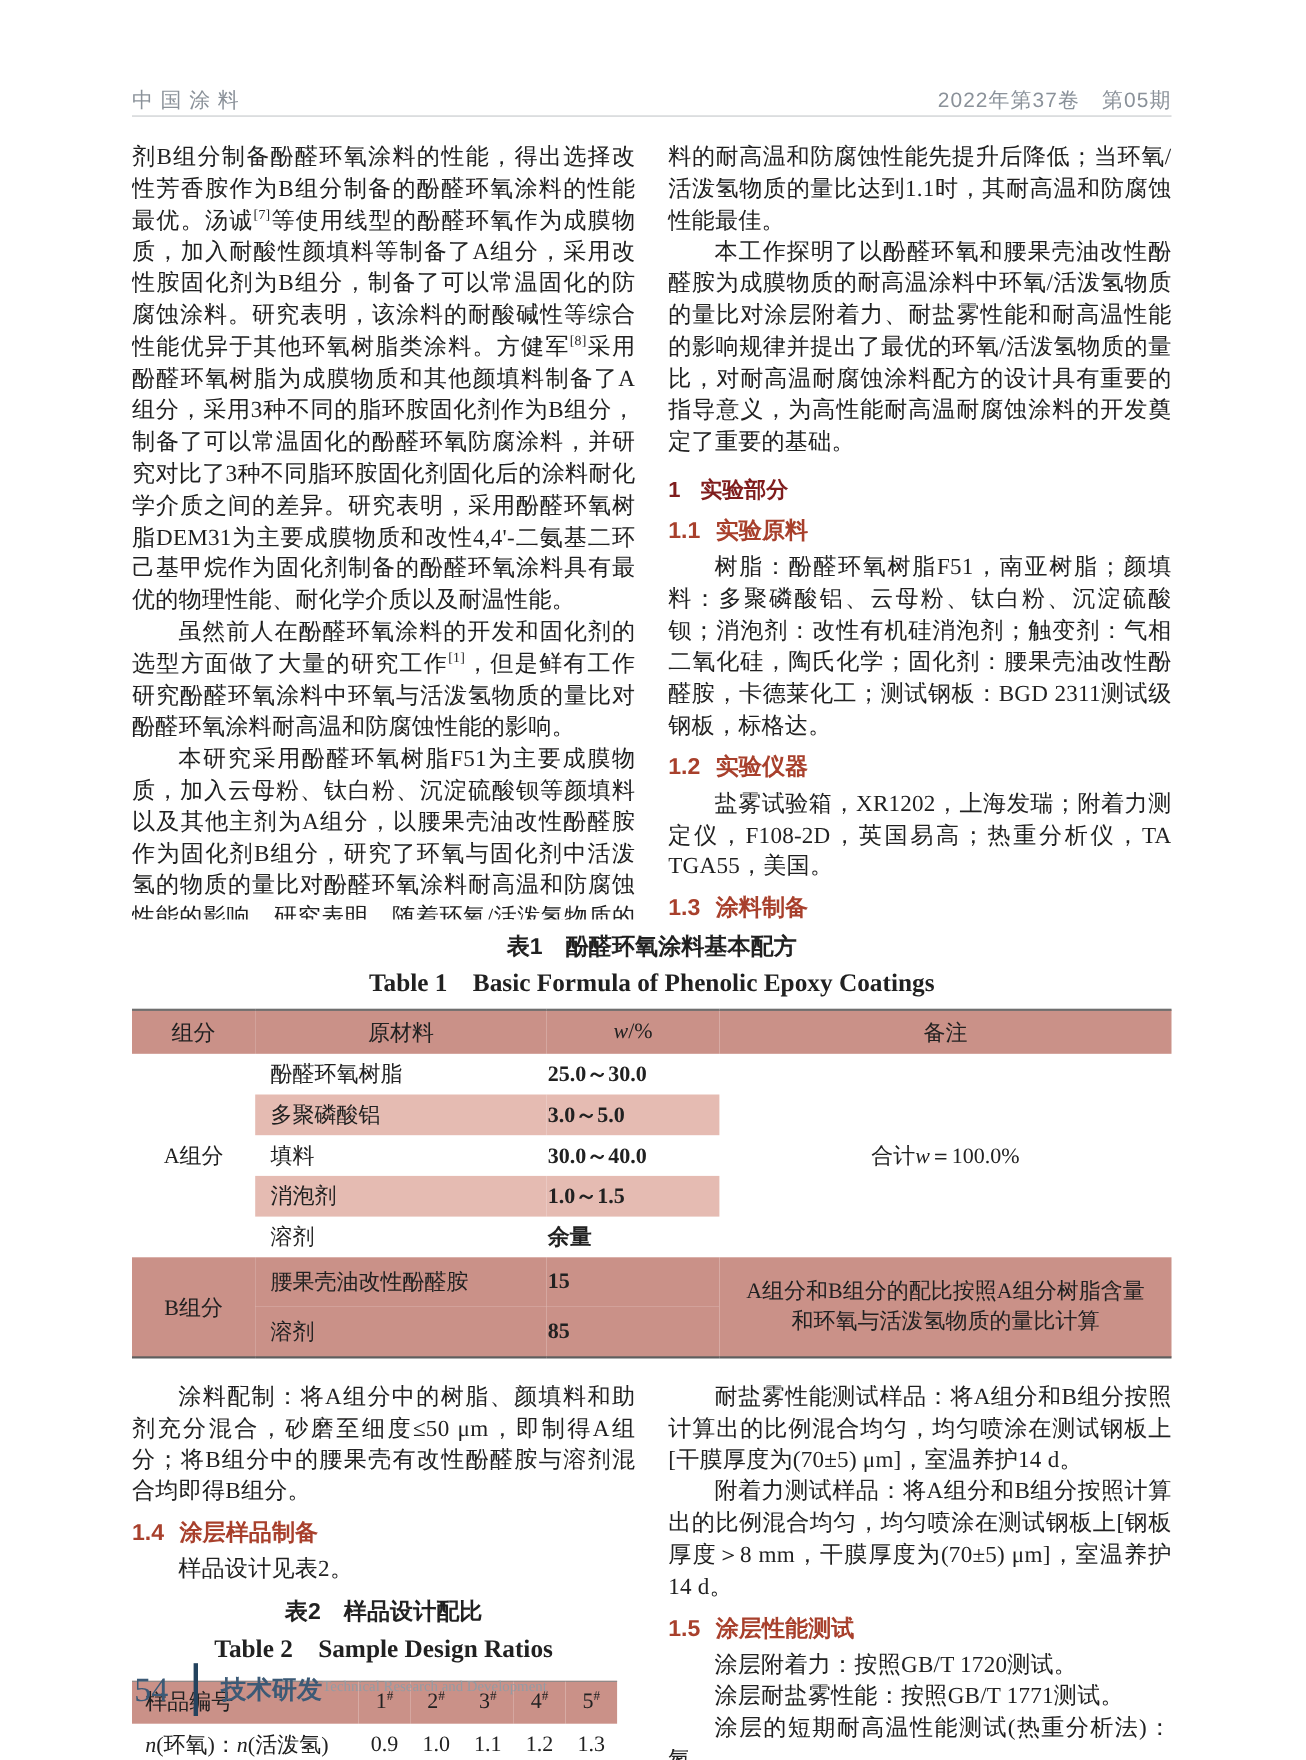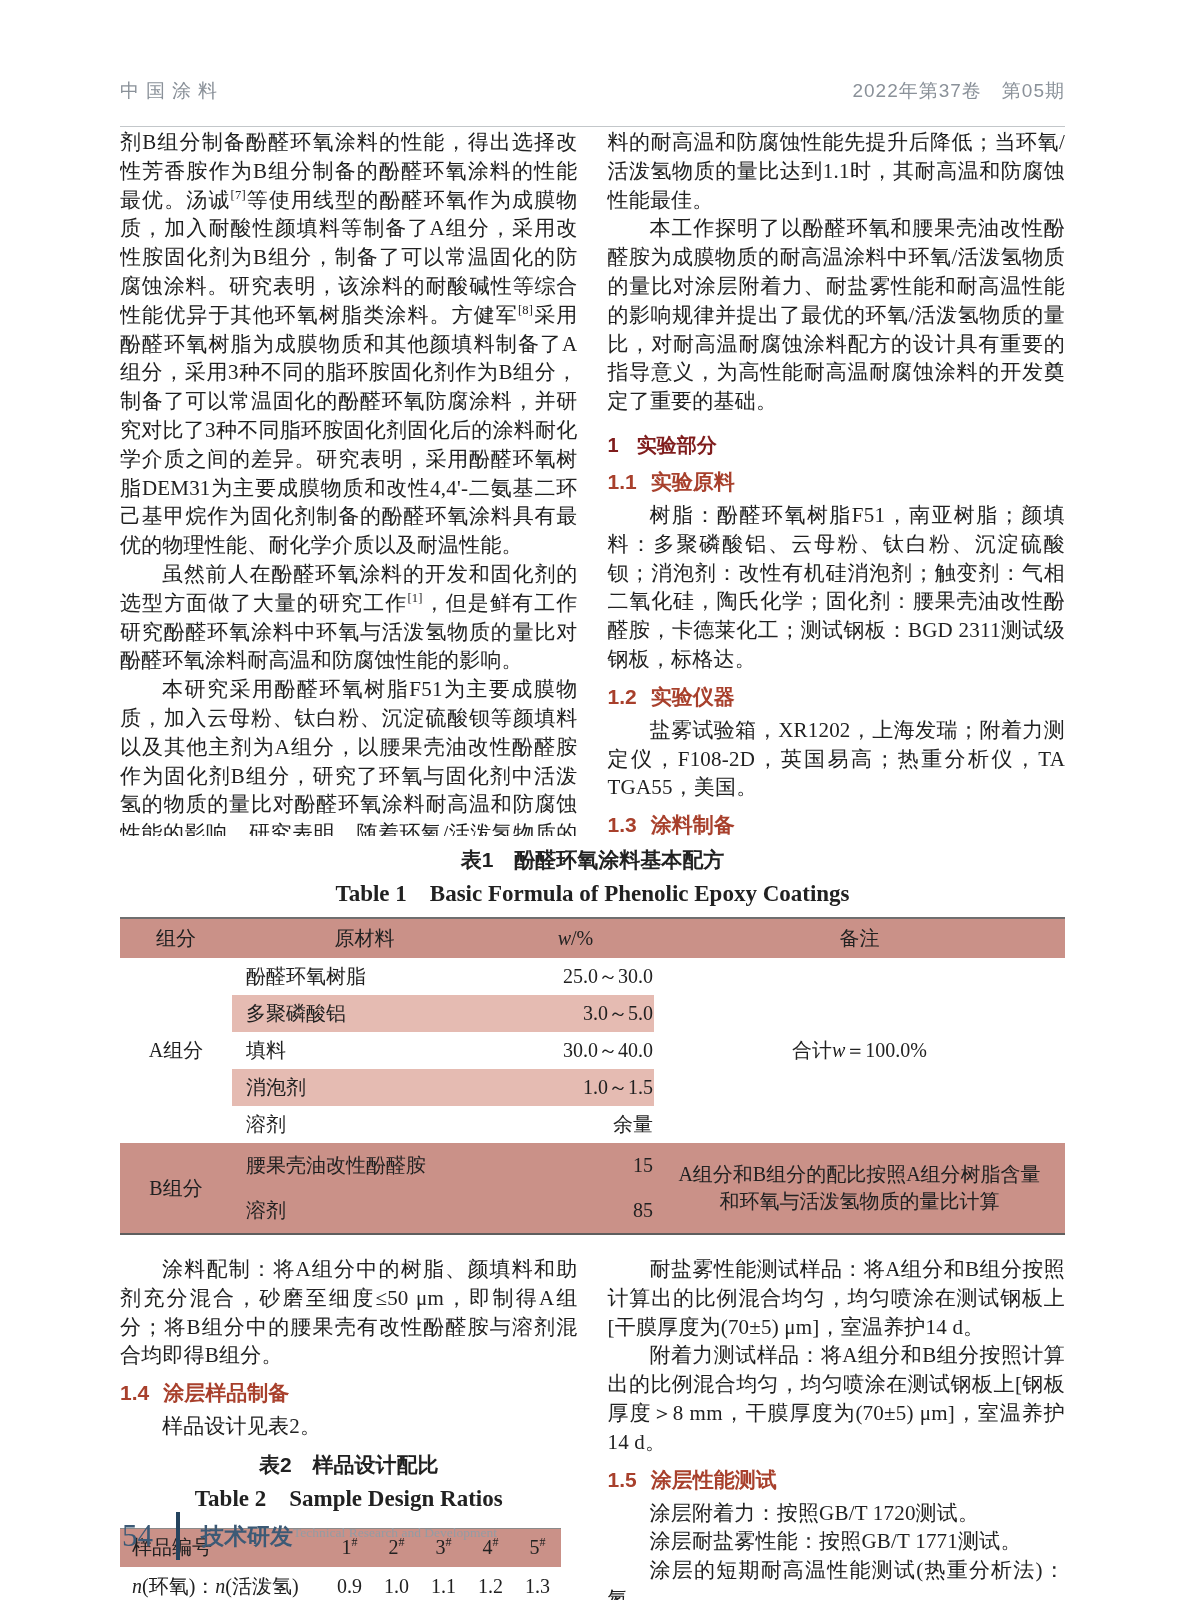--- a/index.html
+++ b/index.html
@@ -9,21 +9,21 @@
     background:#ffffff;
     overflow:hidden;
     font-family:"Liberation Serif","DejaVu Serif",serif;
     color:#212121;
   }
   
   .page-header{
     position:absolute;top:78px;left:120px;right:122px;
     display:flex;justify-content:space-between;align-items:flex-end;
     border-bottom:1.5px solid #c3c7ca;
-    padding-bottom:22px;
+    padding-bottom:1px;
     font-family:"Liberation Sans","DejaVu Sans",sans-serif;
     color:#8a9199;font-size:19px;
   }
   .journal-name{letter-spacing:7px;}
   .issue-info{letter-spacing:1px;}
   
   .content{position:absolute;top:128px;left:120px;right:122px;}
   .cols{display:flex;gap:30px;}
   .col{flex:1 1 0;min-width:0;}
   .top-cols{height:708px;overflow:hidden;}
@@ -63,21 +63,21 @@
     border-top:2px solid #6f6f6f;border-bottom:2.5px solid #5e5e5e;
     font-size:20px;
   }
   .t1 th{
     background:#ca9188;font-weight:normal;height:37px;
     font-size:20px;
   }
   .t1 td{height:35px;}
   .t1 .comp{width:110px;text-align:center;}
   .t1 .mat{width:250px;text-align:left;padding-left:14px;}
-  .t1 .wv{width:155px;text-align:right;}
+  .t1 .wv{width:155px;text-align:left;font-weight:bold;}
   .t1 .note{text-align:center;}
   .t1 .hl{background:#e5bbb2;}
   .t1 .b{background:#ca9188;}
   .t1 .note.b{line-height:27px;padding:18px 24px;}
   
   .t2{
     width:441px;margin-top:14px;
     border-top:1.5px solid #8a8a8a;border-bottom:2px solid #c2410c;
     font-size:20px;
   }

